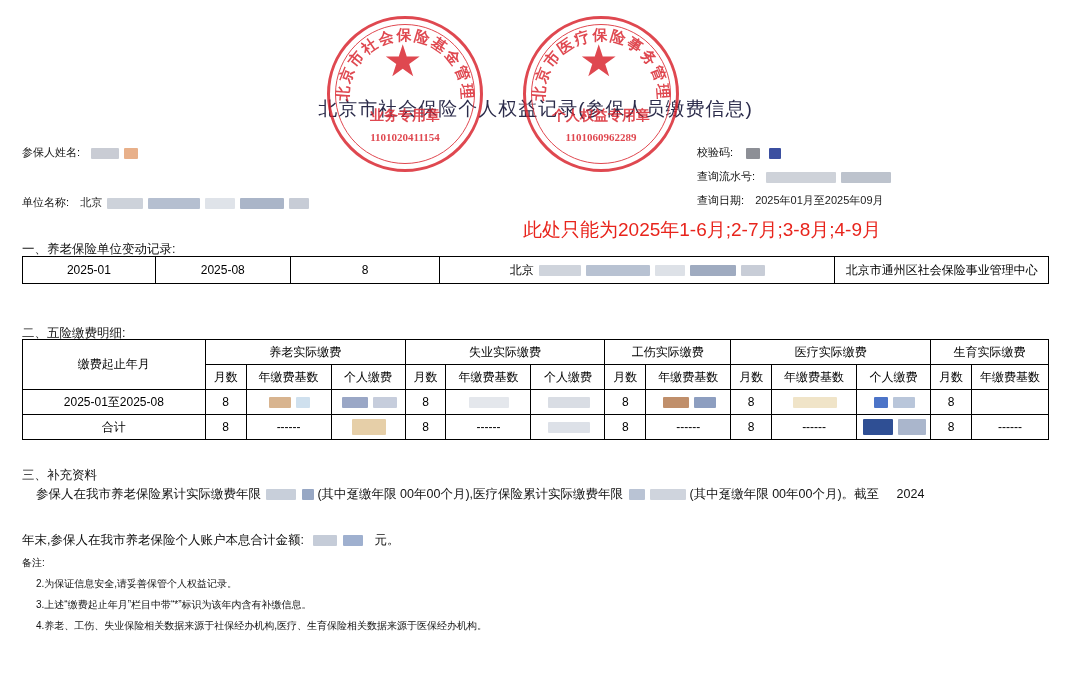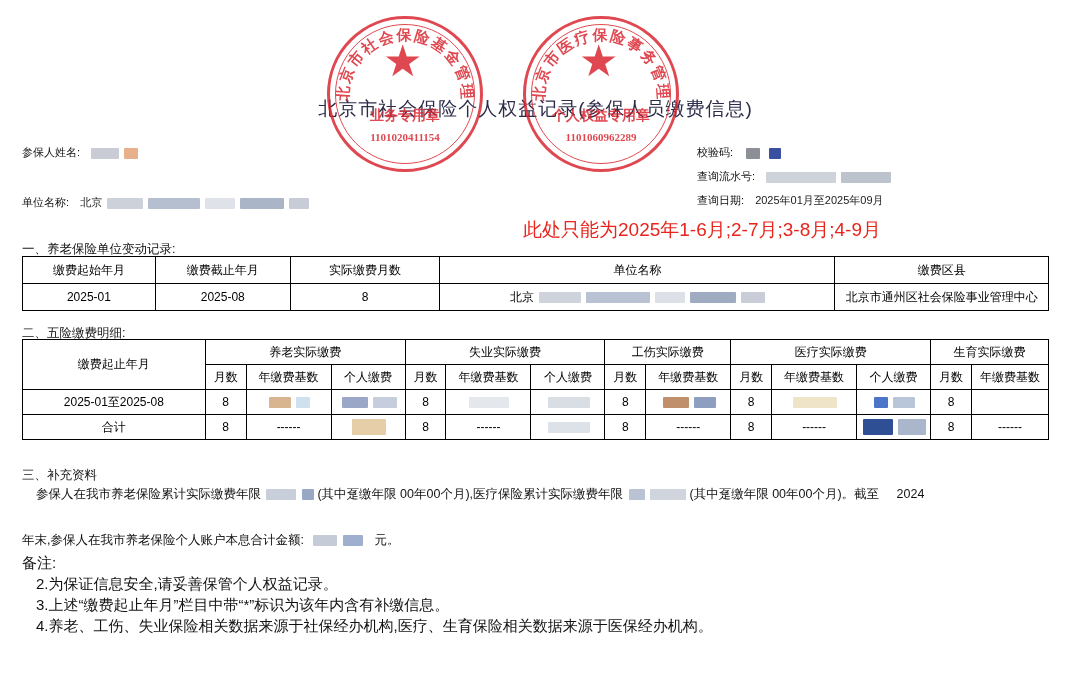--- a/index.html
+++ b/index.html
@@ -193,21 +193,21 @@
     line-height: 21px;
   }
   .p1 { left: 36px; top: 484px; width: 1010px; }
   .p2 { left: 22px; top: 530px; width: 1010px; }
 
   .notes {
     position: absolute;
     left: 36px;
     top: 552px;
     width: 1010px;
-    font-size: 15px;
+    font-size: 10px;
     line-height: 21px;
     color: #111;
   }
   .notes .line { white-space: nowrap; }
   .notes .line.wrap { white-space: normal; }
   a.link { color: #111; text-decoration: underline; }
 </style>
 </head>
 <body>
 
@@ -277,27 +277,20 @@
 
   <table class="tbl1">
     <colgroup>
       <col style="width:133px">
       <col style="width:135px">
       <col style="width:150px">
       <col style="width:395px">
       <col style="width:214px">
     </colgroup>
     <tbody>
-      <tr>
-        <td>缴费起始年月</td>
-        <td>缴费截止年月</td>
-        <td>实际缴费月数</td>
-        <td>单位名称</td>
-        <td>缴费区县</td>
-      </tr>
       <tr>
         <td>2025-01</td>
         <td>2025-08</td>
         <td>8</td>
         <td>
           <div class="cell-redacts">
             <span>北京</span>
             <span class="redact" style="width:42px;background:#cfd4dc;"></span>
             <span class="redact" style="width:64px;background:#b8c2d2;"></span>
             <span class="redact" style="width:30px;background:#dde1e7;"></span>

